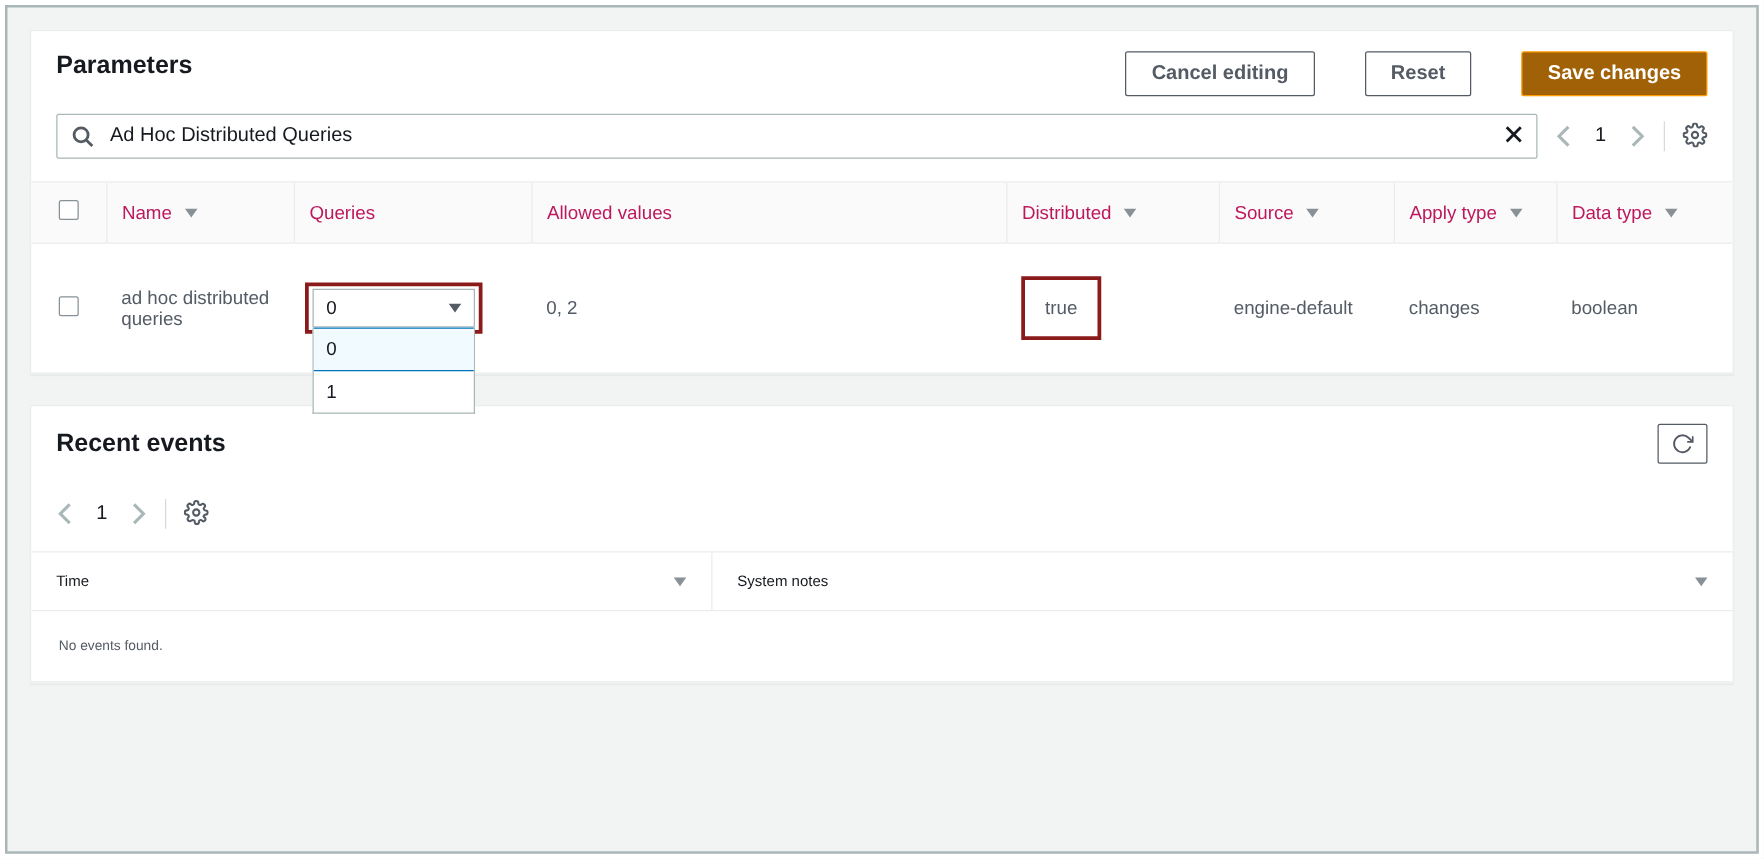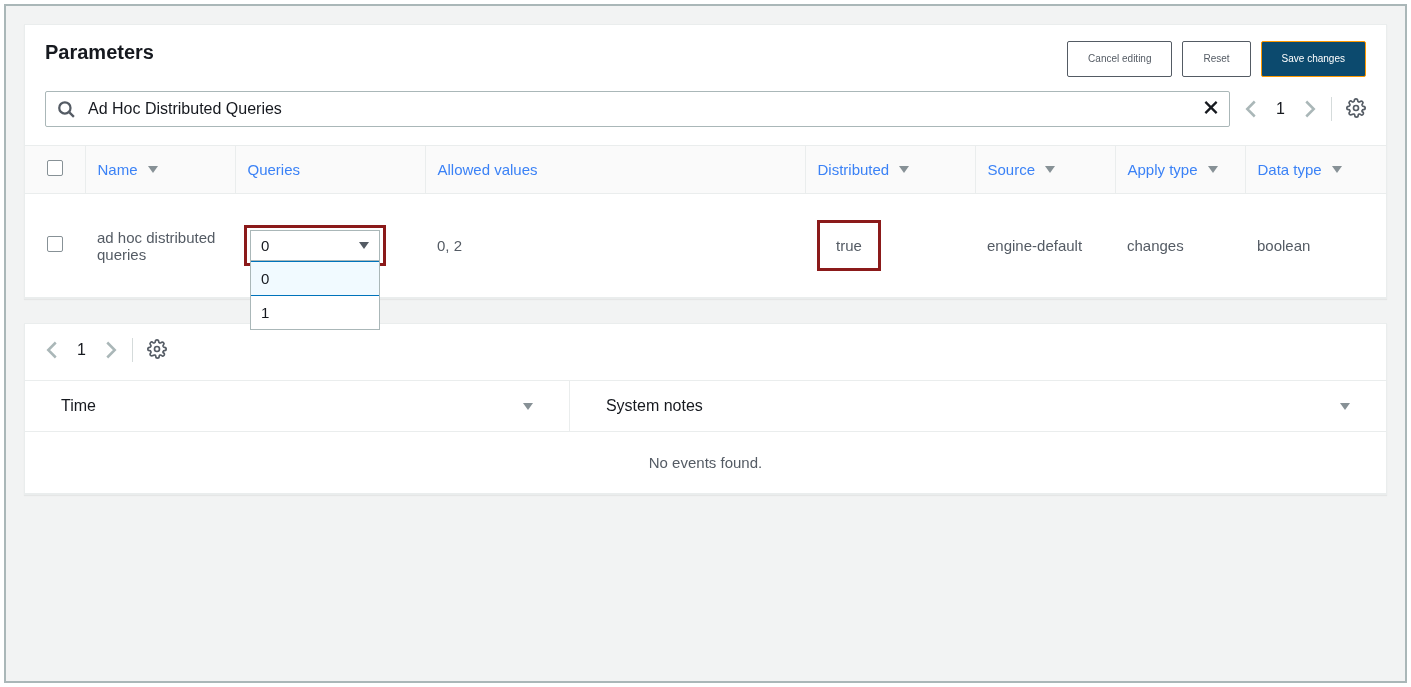--- a/index.html
+++ b/index.html
@@ -36,31 +36,32 @@
     font-weight: 700;
     flex: 1;
     color: #16191f;
     margin: 0;
   }
   .btn {
     background: #ffffff;
     border: 1px solid #545b64;
     color: #545b64;
     padding: 6px 20px;
-    font-size: 10px;
-    font-weight: 400;
+    font-size: 16px;
+    font-weight: 700;
     border-radius: 2px;
     cursor: pointer;
     line-height: 22px;
     display: inline-flex;
     align-items: center;
     justify-content: center;
+    margin-left: 30px;
   }
   .btn-primary {
-    background: #0c4a6e;
+    background: #a16207;
     border-color: #ff9900;
     color: #ffffff;
   }
   .btn-icon {
     padding: 6px 10px;
   }
   .toolbar-row {
     display: flex;
     align-items: center;
     padding: 14px 20px 18px 20px;
@@ -108,21 +109,21 @@
   .gear { cursor:pointer; color:#545b64; }
   .divider-v { width:1px; height:24px; background:#d5dbdb; }
 
   table.data {
     width:100%;
     border-collapse: collapse;
   }
   table.data thead th {
     text-align:left;
     font-weight:400;
-    color:#3b82f6;
+    color:#be185d;
     font-size:15px;
     padding: 14px 12px;
     border-top:1px solid #eaeded;
     border-bottom:1px solid #eaeded;
     background:#fafafa;
   }
   table.data thead th.sortable .th-wrap { display:flex; gap:10px; align-items:center; }
   .col-sep { border-left:1px solid #eaeded; }
   table.data td {
     padding: 26px 12px;
@@ -194,33 +195,33 @@
   }
 
   .events-header {
     display:flex; align-items:center; padding:14px 20px; gap:10px;
   }
   .events-title {
     font-size:20px; font-weight:700; flex:1; margin:0;
   }
   .events-columns th {
     text-align:left;
-    padding:16px 36px;
+    padding:16px 20px;
     border-top:1px solid #eaeded;
     border-bottom:1px solid #eaeded;
-    font-size:16px;
+    font-size:12px;
     color:#16191f;
     font-weight:400;
   }
   .events-columns th .hwrap { display:flex; justify-content:space-between; align-items:center; }
   .empty-row td {
-    text-align:center;
+    text-align:left;
     color:#545b64;
     padding:22px;
-    font-size:15px;
+    font-size:11px;
     border-bottom:1px solid #eaeded;
   }
 </style>
 </head>
 <body>
 
 <div class="outer-frame">
 
   <div class="panel">
     <div class="panel-header">
@@ -336,20 +337,29 @@
           <td><span class="modifiable-hl">true</span></td>
           <td><span>engine-default</span></td>
           <td><span>changes</span></td>
           <td><span>boolean</span></td>
         </tr>
       </tbody>
     </table>
   </div>
 
   <div class="panel" style="margin-bottom:18px;">
+    <div class="events-header">
+      <h2 class="events-title">Recent events</h2>
+      <button class="btn btn-icon">
+        <svg width="18" height="18" viewBox="0 0 24 24" fill="none" stroke="#545b64" stroke-width="2">
+            <polyline points="23 4 23 10 17 10"></polyline>
+            <path d="M20.49 15a9 9 0 1 1-2.12-9.36L23 10"></path>
+          </svg>
+      </button>
+    </div>
 
     <div class="toolbar-row">
       <div class="pager">
         <span class="arrow">
           <svg width="14" height="20" viewBox="0 0 10 16" fill="none" stroke="#aab7b8" stroke-width="2">
               <polyline points="8,2 2,8 8,14"></polyline>
             </svg>
         </span>
         <span class="num">1</span>
         <span class="arrow">

